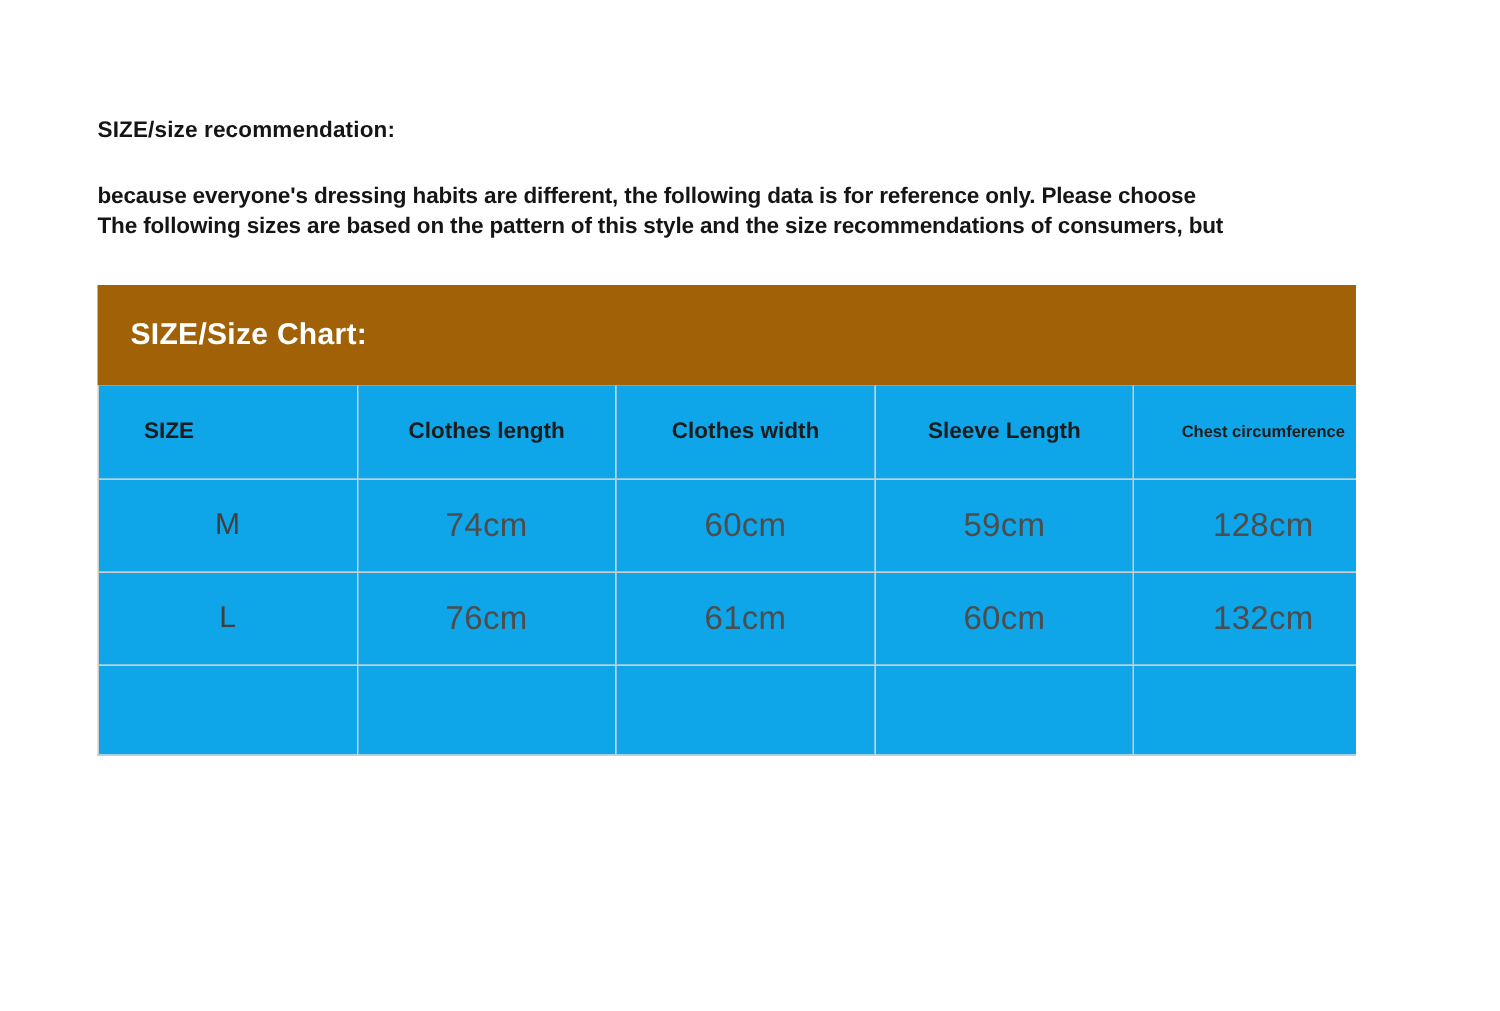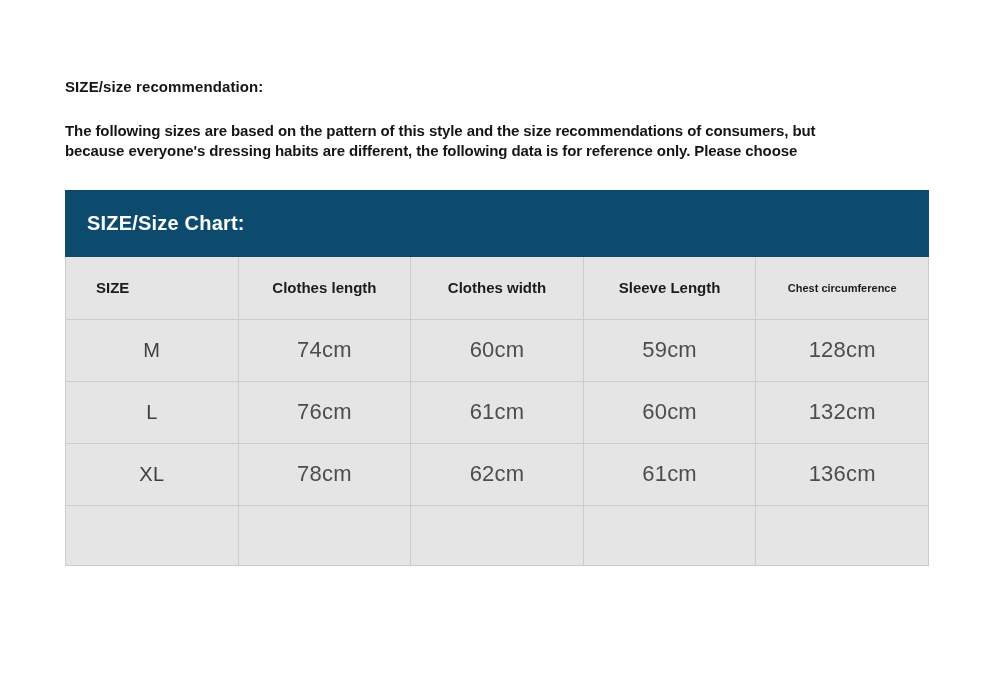--- a/index.html
+++ b/index.html
@@ -4,21 +4,21 @@
 <style>
   * { margin: 0; padding: 0; box-sizing: border-box; }
   html, body {
     width: 1000px;
     background: #ffffff;
     font-family: "Liberation Sans", sans-serif;
     color: #151515;
   }
   .page {
     position: relative;
-    width: 1000px;
+    width: 904px;
     height: 674px;
     padding: 78px 68px 0 65px;
     overflow: hidden;
   }
   .page-heading {
     font-size: 15px;
     font-weight: bold;
     letter-spacing: 0.1px;
     margin-bottom: 26px;
     color: #151515;
@@ -30,40 +30,40 @@
     color: #151515;
     margin-bottom: 30px;
     letter-spacing: -0.1px;
   }
   .size-chart {
     width: 864px;
   }
   .chart-title-bar {
     width: 864px;
     height: 67px;
-    background: #0c4a6e;
+    background: #a16207;
     display: flex;
     align-items: center;
     padding-left: 22px;
     text-align: right;
   }
   .chart-title-bar .title {
     color: #ffffff;
     font-size: 20px;
     font-weight: bold;
     letter-spacing: 0.2px;
   }
   table.size-table {
     width: 864px;
     border-collapse: collapse;
     table-layout: fixed;
   }
   table.size-table td, table.size-table th {
     border: 1px solid #cccccc;
-    background: #e5e5e5;
+    background: #0ea5e9;
     text-align: center;
     vertical-align: middle;
   }
   table.size-table col { width: 20%; }
   tr.header-row { height: 62px; }
   tr.header-row th {
     font-size: 15px;
     font-weight: bold;
     color: #1c1c1c;
     border-top: none;
@@ -89,22 +89,22 @@
   tr.empty-row { height: 60px; }
 </style>
 </head>
 <body>
 
 <div class="page">
 
   <div class="page-heading">SIZE/size recommendation:</div>
 
   <div class="intro-para">
+    <div>because everyone's dressing habits are different, the following data is for reference only. Please choose</div>
     <div>The following sizes are based on the pattern of this style and the size recommendations of consumers, but</div>
-    <div>because everyone's dressing habits are different, the following data is for reference only. Please choose</div>
   </div>
 
   <div class="size-chart">
 
     <div class="chart-title-bar">
       <span class="title">SIZE/Size Chart:</span>
     </div>
 
     <table class="size-table">
       <colgroup>
@@ -132,27 +132,20 @@
         </tr>
 
         <tr class="data-row">
           <td class="size-cell">L</td>
           <td>76cm</td>
           <td>61cm</td>
           <td>60cm</td>
           <td>132cm</td>
         </tr>
 
-        <tr class="data-row">
-          <td class="size-cell">XL</td>
-          <td>78cm</td>
-          <td>62cm</td>
-          <td>61cm</td>
-          <td>136cm</td>
-        </tr>
 
 
         <tr class="data-row empty-row">
           <td class="size-cell"></td>
           <td></td>
           <td></td>
           <td></td>
           <td></td>
         </tr>
       </tbody>

